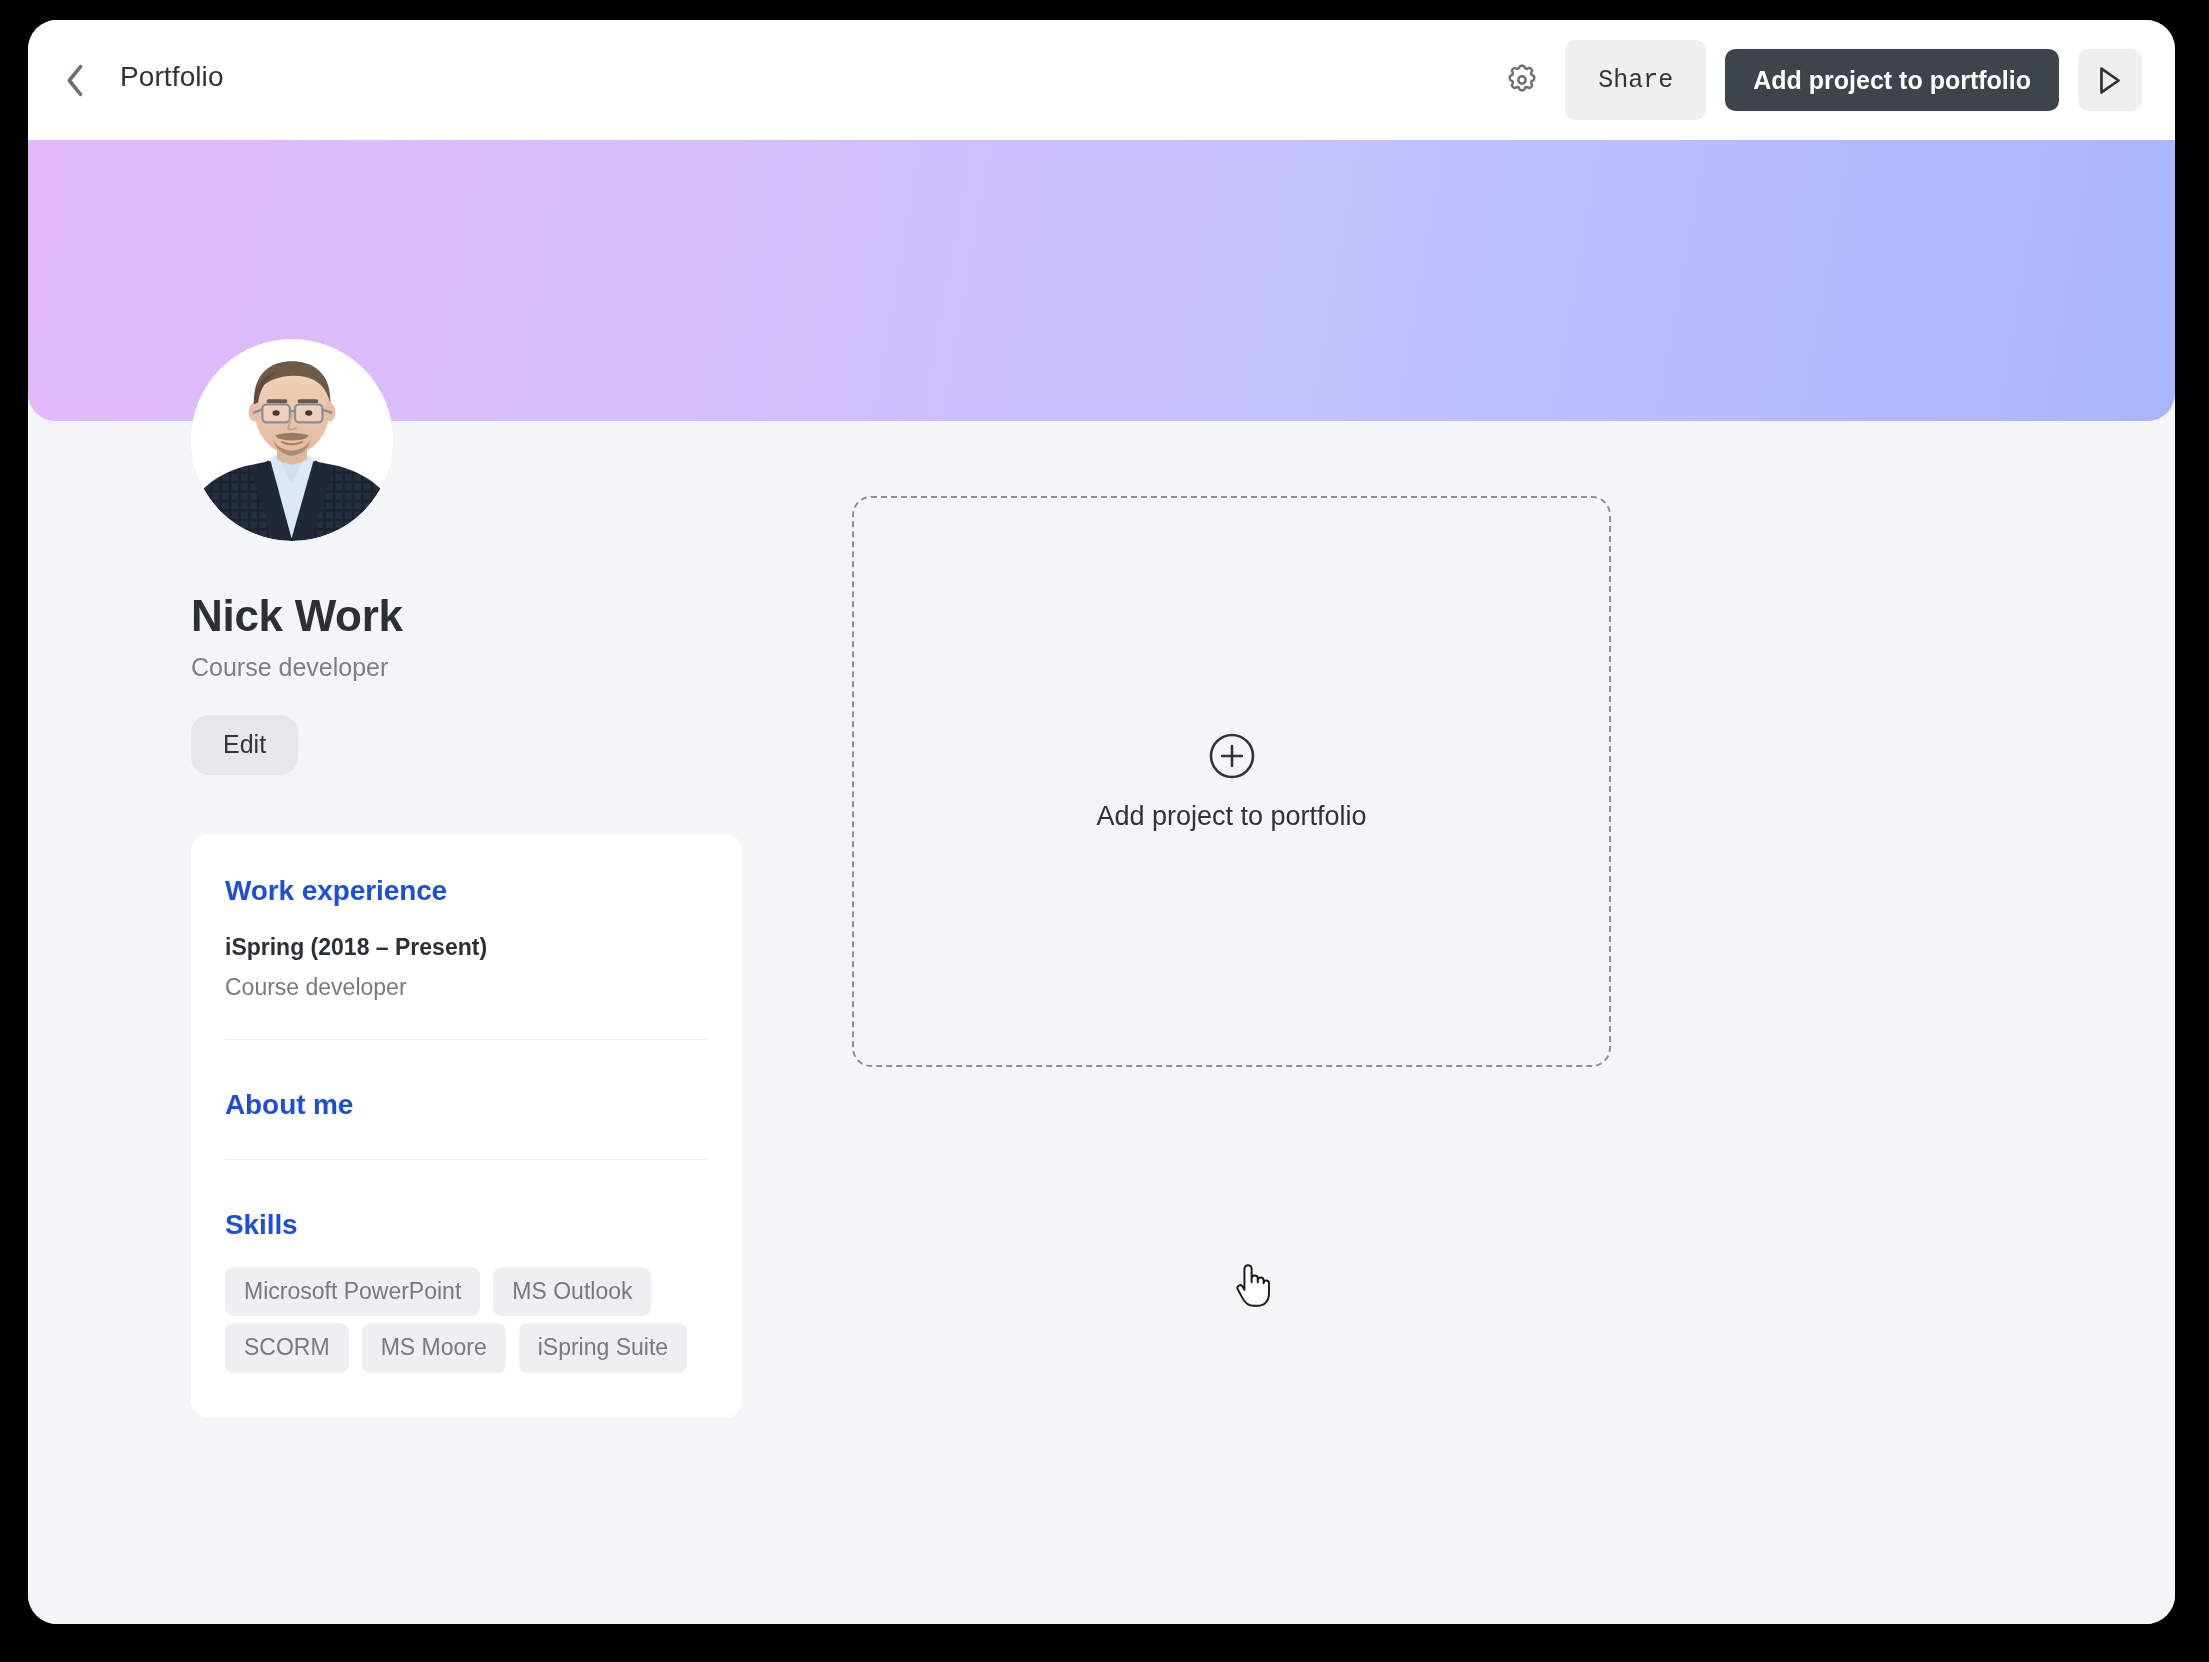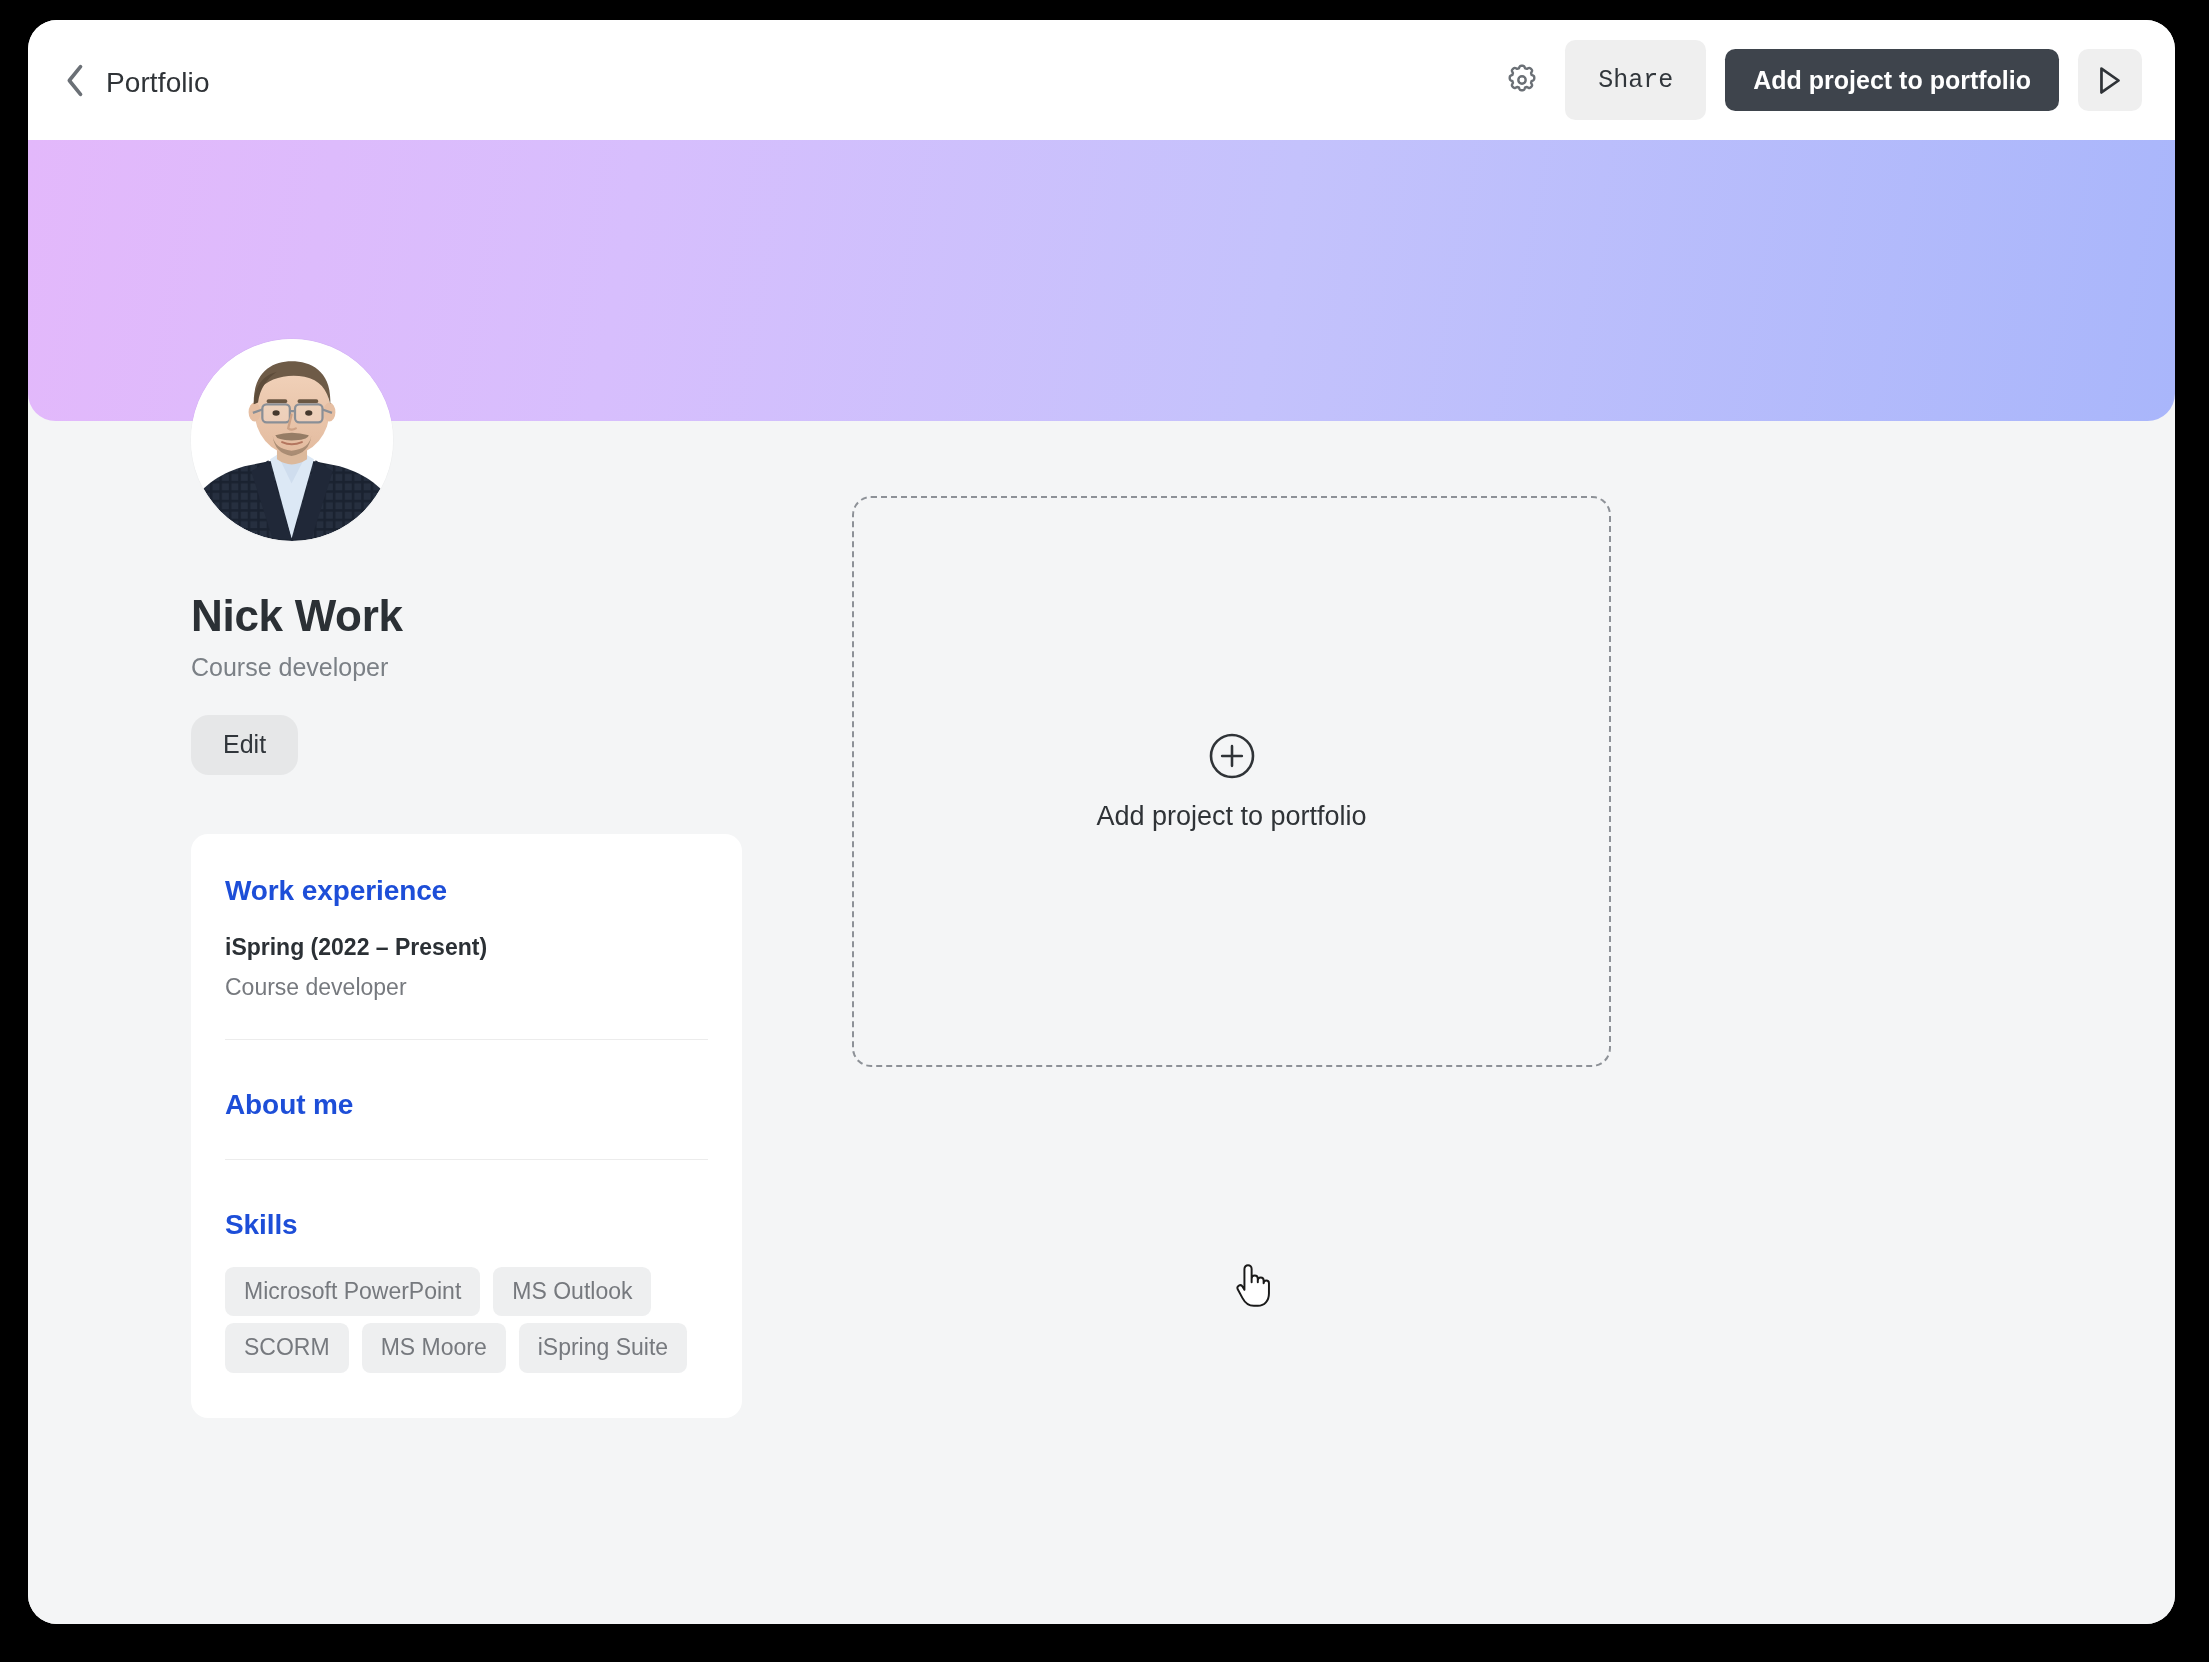--- a/index.html
+++ b/index.html
@@ -38,23 +38,23 @@
     top: 0;
     width: 100%;
     height: 120px;
     background: #ffffff;
     display: flex;
     align-items: center;
   }
 
   .header-left {
     display: flex;
-    align-items: flex-end;
+    align-items: flex-start;
     margin-left: 32px;
-    gap: 17px;
+    gap: 31px;
   }
 
   .back-icon {
     width: 29px;
     height: 38px;
     display: flex;
     align-items: center;
     justify-content: center;
     cursor: pointer;
   }
@@ -417,21 +417,21 @@
             </g>
           </svg>
         </div>
 
         <div class="profile-name">Nick Work</div>
         <div class="profile-role">Course developer</div>
         <button class="btn-edit">Edit</button>
 
         <div class="info-card">
           <div class="card-heading">Work experience</div>
-          <div class="job-title">iSpring (2022 – Present)</div>
+          <div class="job-title">iSpring (2018 – Present)</div>
           <div class="job-role">Course developer</div>
 
           <hr class="card-divider">
 
           <div class="card-heading section-gap">About me</div>
 
           <hr class="card-divider">
 
           <div class="card-heading section-gap">Skills</div>
           <div class="skills-list">

